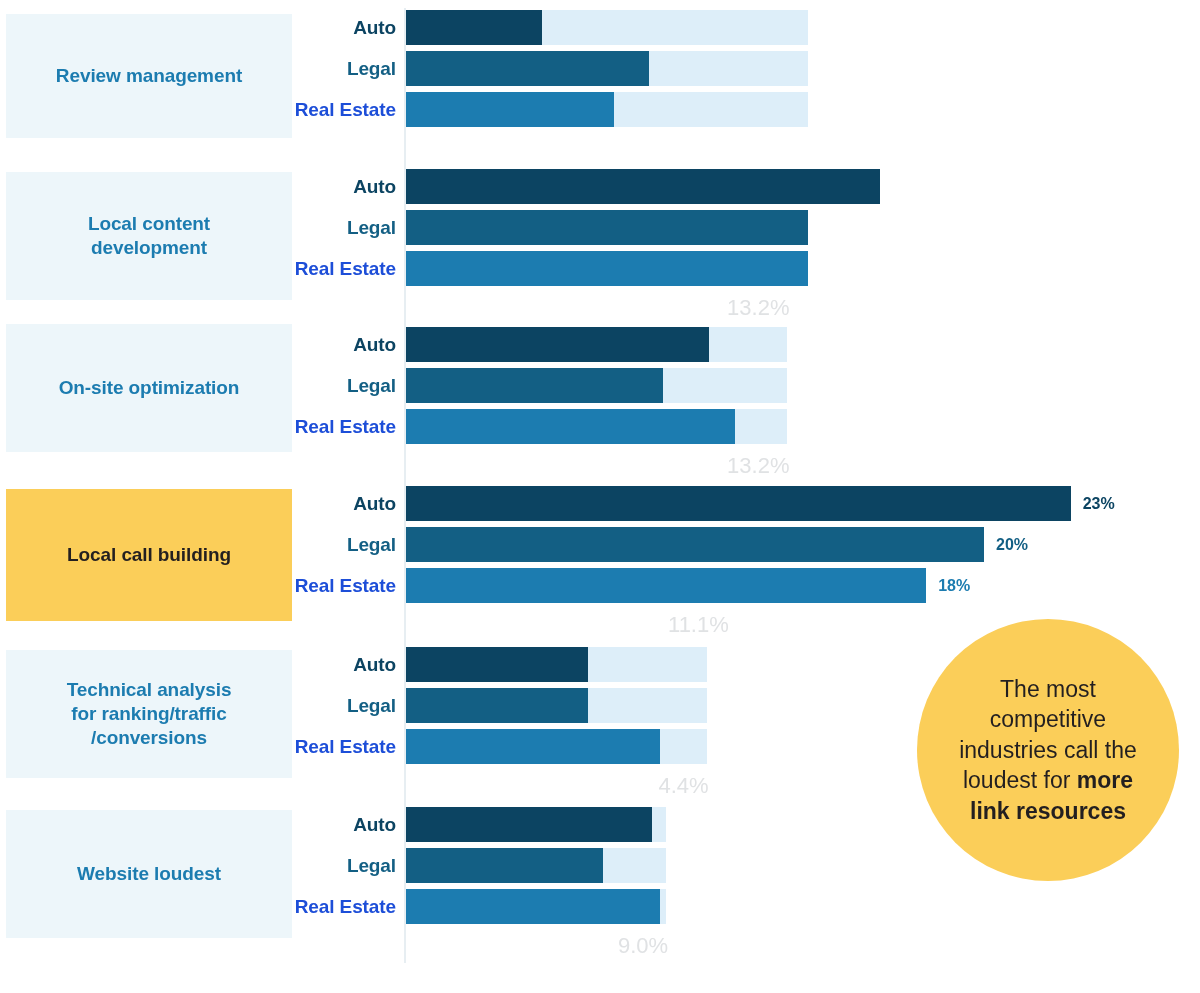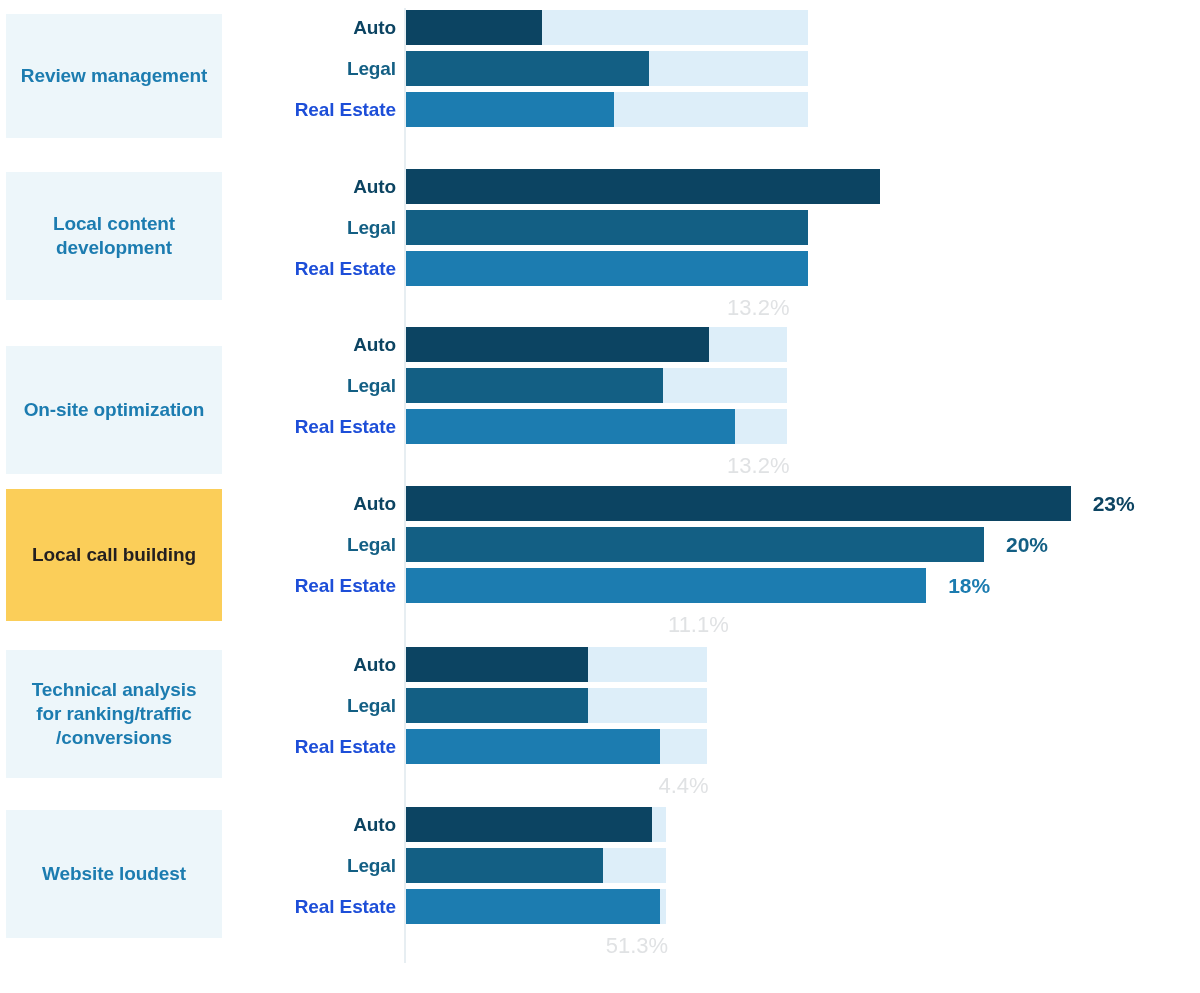--- a/index.html
+++ b/index.html
@@ -32,21 +32,21 @@
   .row {
     position: absolute;
     left: 0;
     width: 1200px;
   }
 
   
   .cat-panel {
     position: absolute;
     left: 6px;
-    width: 216px;
+    width: 286px;
     background: #edf6fa;
     display: flex;
     align-items: center;
     justify-content: center;
     text-align: center;
     padding: 6px 14px;
   }
   .cat-panel.highlight { background: #fbce59; }
   .cat-label {
     font-size: 19px;
@@ -100,24 +100,24 @@
   .bar-fill.auto { background: #0c4462; }
   .bar-fill.legal { background: #135f84; }
   .bar-fill.realestate { background: #1c7cb0; }
 
   .bar-value {
     position: absolute;
     top: 0;
     height: 35px;
     display: flex;
     align-items: center;
-    font-size: 21px;
+    font-size: 16px;
     font-weight: bold;
     white-space: nowrap;
-    padding-left: 22px;
+    padding-left: 12px;
   }
   .bar-value.auto { color: #0c4462; }
   .bar-value.legal { color: #135f84; }
   .bar-value.realestate { color: #1c7cb0; }
 
   
   .bench-label {
     position: absolute;
     height: 30px;
     display: flex;
@@ -194,21 +194,21 @@
           <div class="bar-fill legal" style="width: 401.71px;"></div>
         </div>
         <div class="bar-line" style="top: 251px;">
           <div class="series-label realestate">Real Estate</div>
           <div class="bar-track" style="width: 381.48px;"></div>
           <div class="bar-fill realestate" style="width: 401.71px;"></div>
         </div>
         <div class="bench-label" style="top: 293px; left: 0px; width: 789.48px;">13.2%</div>
       </div>
       <div class="row" style="top: 0px;">
-        <div class="cat-panel" style="top: 346px; height: 128px;">
+        <div class="cat-panel" style="top: 324px; height: 128px;">
           <div class="cat-label">On-site optimization</div>
         </div>
         <div class="bar-line" style="top: 327px;">
           <div class="series-label auto">Auto</div>
           <div class="bar-track" style="width: 381.48px;"></div>
           <div class="bar-fill auto" style="width: 303.45px;"></div>
         </div>
         <div class="bar-line" style="top: 368px;">
           <div class="series-label legal">Legal</div>
           <div class="bar-track" style="width: 381.48px;"></div>
@@ -278,17 +278,26 @@
         <div class="bar-line" style="top: 848px;">
           <div class="series-label legal">Legal</div>
           <div class="bar-track" style="width: 260.1px;"></div>
           <div class="bar-fill legal" style="width: 196.52px;"></div>
         </div>
         <div class="bar-line" style="top: 889px;">
           <div class="series-label realestate">Real Estate</div>
           <div class="bar-track" style="width: 260.1px;"></div>
           <div class="bar-fill realestate" style="width: 254.32px;"></div>
         </div>
-        <div class="bench-label" style="top: 931px; left: 0px; width: 668.1px;">51.3%</div>
+        <div class="bench-label" style="top: 931px; left: 0px; width: 668.1px;">9.0%</div>
       </div>
     </div>
 
+  <div class="callout">
+    <div class="callout-text">
+      <span>The most</span><br>
+      <span>competitive</span><br>
+      <span>industries call the</span><br>
+      <span>loudest for </span><b>more</b><br>
+      <b>link resources</b>
+    </div>
+  </div>
 </div>
 
 </body></html>

